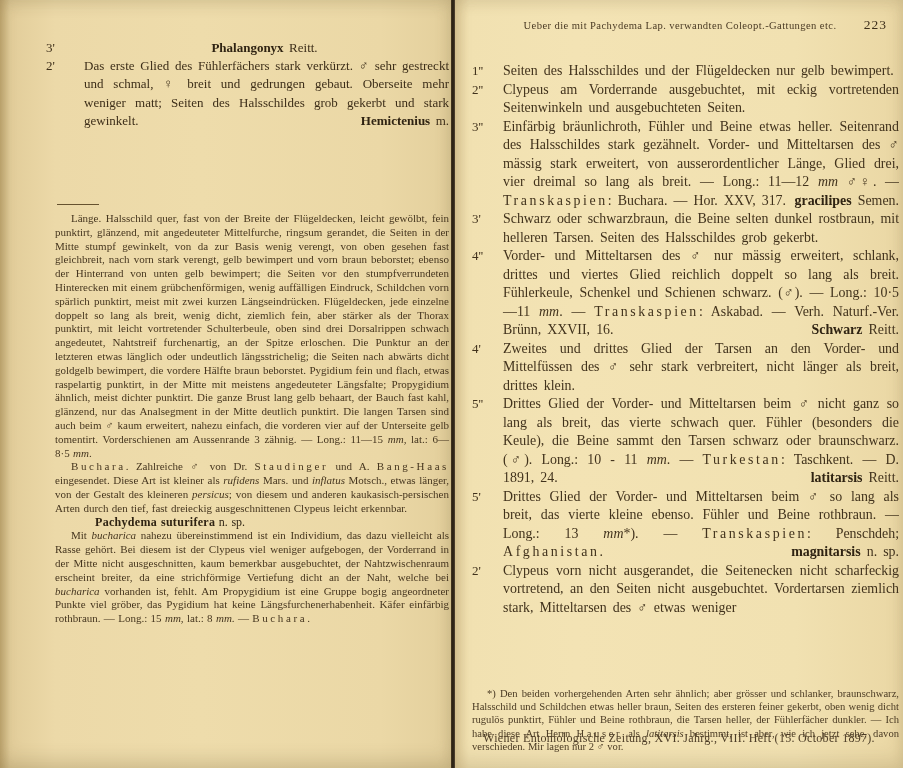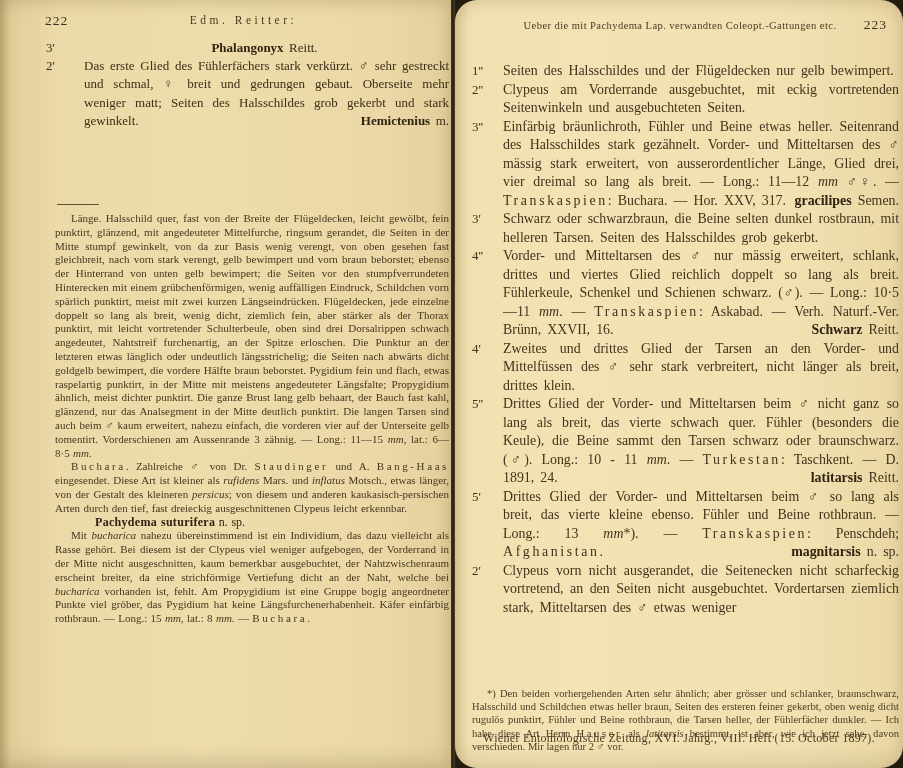--- a/index.html
+++ b/index.html
@@ -13,21 +13,20 @@
   .page{position:absolute;top:0;height:768px;}
   #left-page{
     left:0;width:452px;
     background:linear-gradient(90deg,#c9af78 0px,#e2cd9a 10px,#ecd9a8 55px,#eedcab 200px,#ebd8a6 380px,#e3cf9c 452px);
     box-shadow:inset 0 -8px 18px rgba(90,70,35,.18), inset 0 6px 14px rgba(90,70,35,.12);
   }
   #right-page{
     left:455px;width:448px;
     background:linear-gradient(90deg,#e3cf9c 0px,#f1e1b1 14px,#f3e3b4 120px,#f1e1b1 340px,#eaD7a4 448px);
     box-shadow:inset 0 -8px 18px rgba(95,75,40,.15), inset 0 6px 12px rgba(95,75,40,.10);
-    border-radius:22px;
   }
   #gutter{position:absolute;left:451px;top:0;width:4px;height:768px;
     background:linear-gradient(90deg,#4a3a22,#241c11 50%,#564733);}
   .running-head{position:absolute;left:0;right:0;}
   .rh-inner{position:relative;height:16px;}
   .rh-pageno{font-size:13.5px;letter-spacing:1px;color:#3c2e1a;}
   .rh-title{position:absolute;left:0;right:0;top:1px;text-align:center;font-size:11.5px;color:#4a3a24;}
   #left-page .rh-pageno{position:absolute;left:0;top:0;}
   #right-page .rh-pageno{position:absolute;right:0;top:-2px;}
   #left-page .rh-title{letter-spacing:3.5px;}
@@ -56,26 +55,20 @@
   .rp-footer{position:absolute;top:731px;left:0;width:100%;text-align:center;font-size:12px;letter-spacing:.3px;color:#4c3c26;}
 
   b{color:#2f2312;}
   .sperr{letter-spacing:2.6px;}
   .flt-r{float:right;padding-left:6px;}
 </style>
 </head>
 <body>
 
 <div class="page" id="left-page">
-  <div class="running-head lp-header">
-    <div class="rh-inner">
-      <span class="rh-pageno">222</span>
-      <span class="rh-title">Edm. Reitter:</span>
-    </div>
-  </div>
 
   <div class="lp-items">
     <div class="kitem">
       <span class="knum">3'</span>
       <div class="result-line"><b>Phalangonyx</b> Reitt.</div>
     </div>
     <div class="kitem">
       <span class="knum">2'</span>
       <div>Das erste Glied des Fühlerfächers stark verkürzt. ♂ sehr gestreckt und schmal, ♀ breit und gedrungen gebaut. Oberseite mehr weniger matt; Seiten des Halsschildes grob gekerbt und stark gewinkelt.<span class="flt-r"><b>Hemictenius</b> m.</span></div>
     </div>

